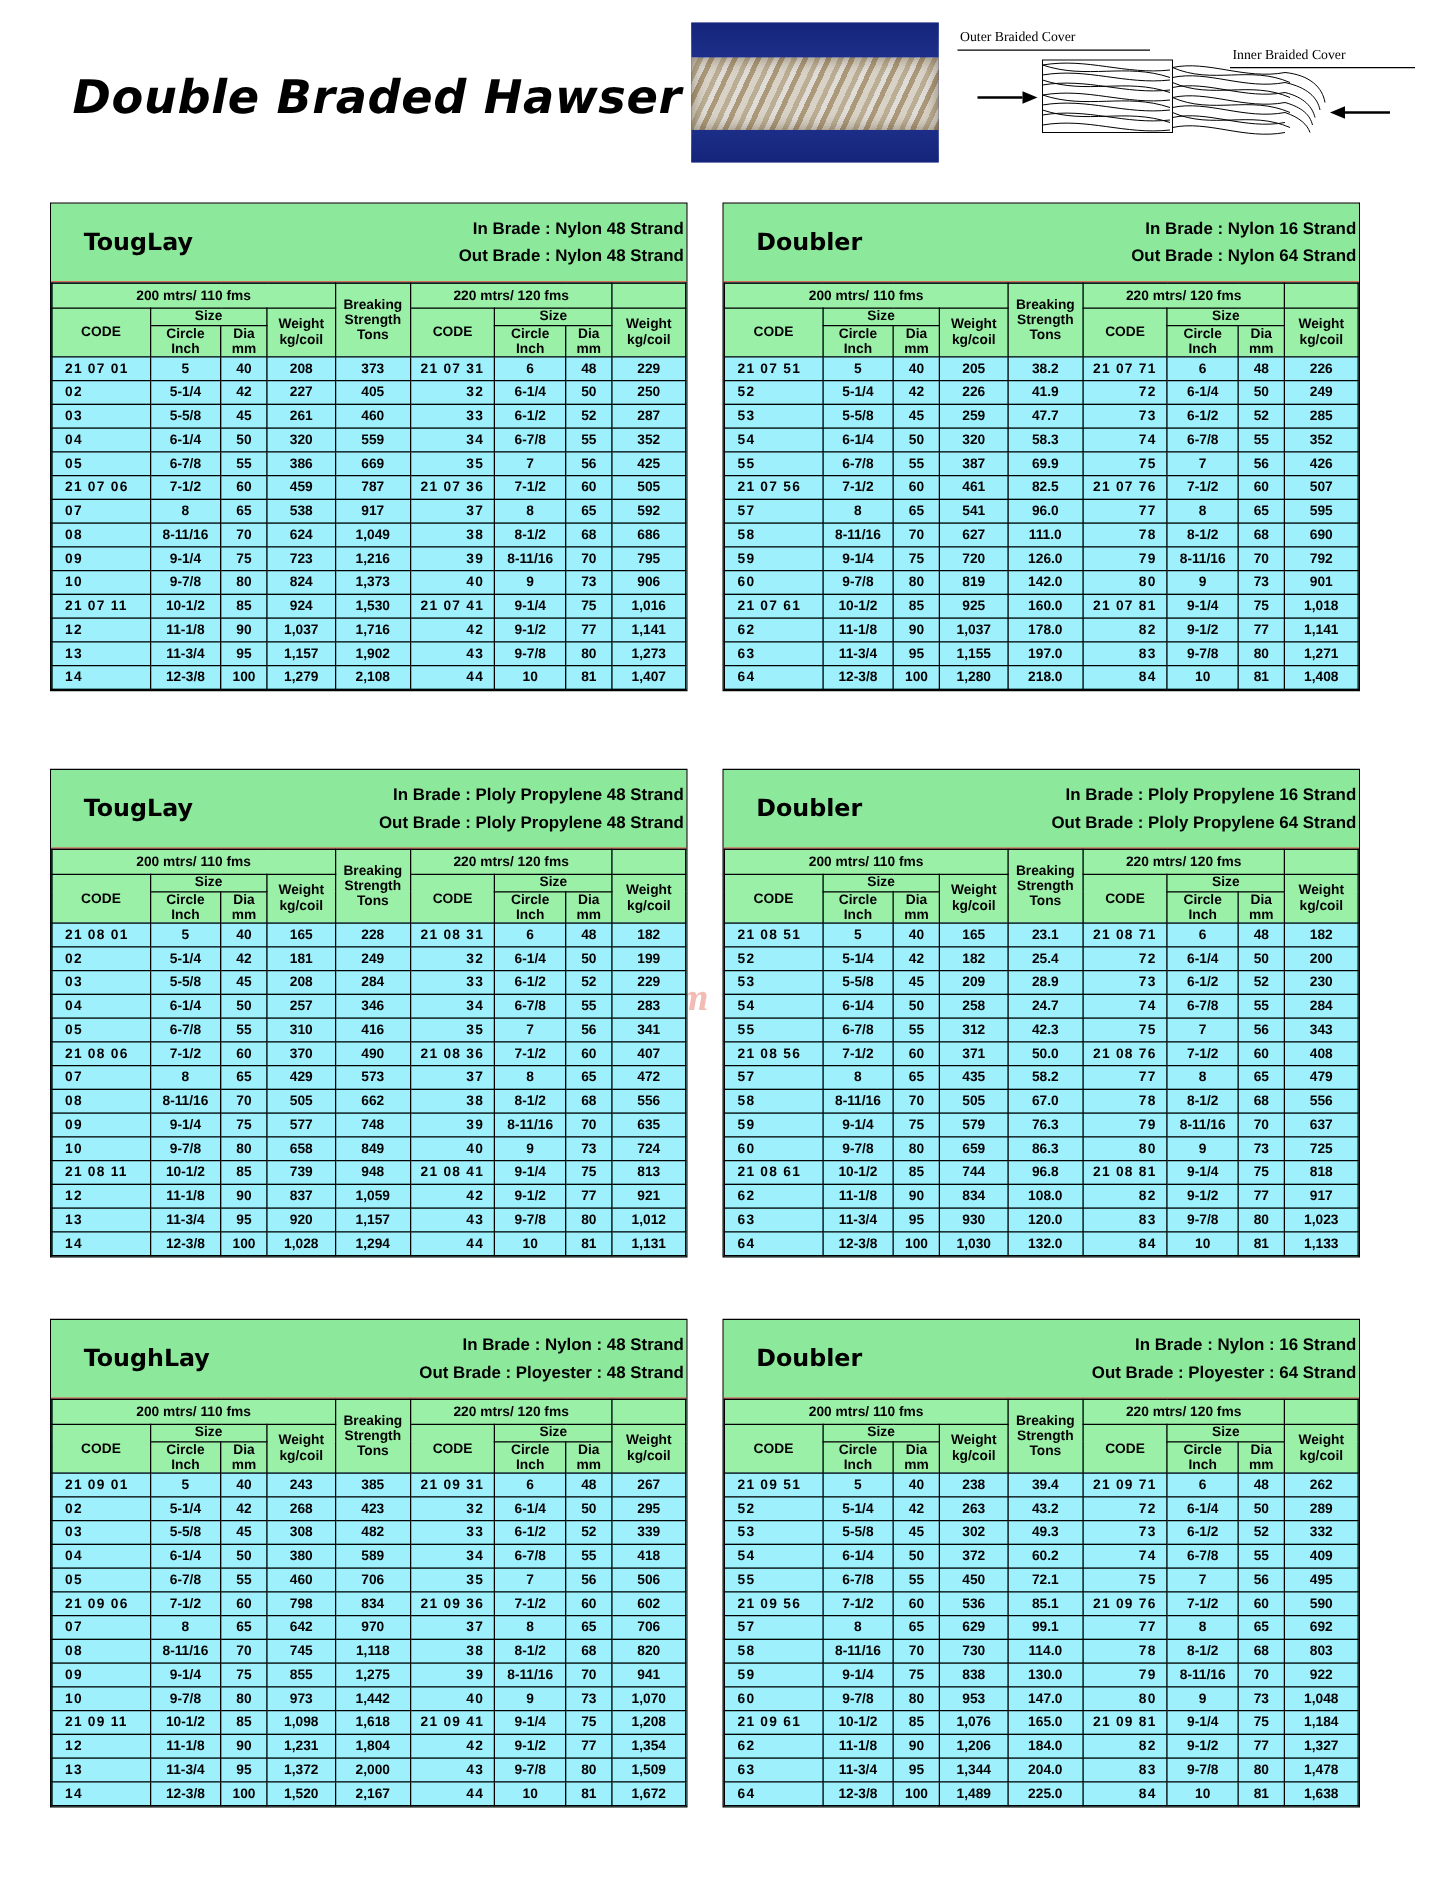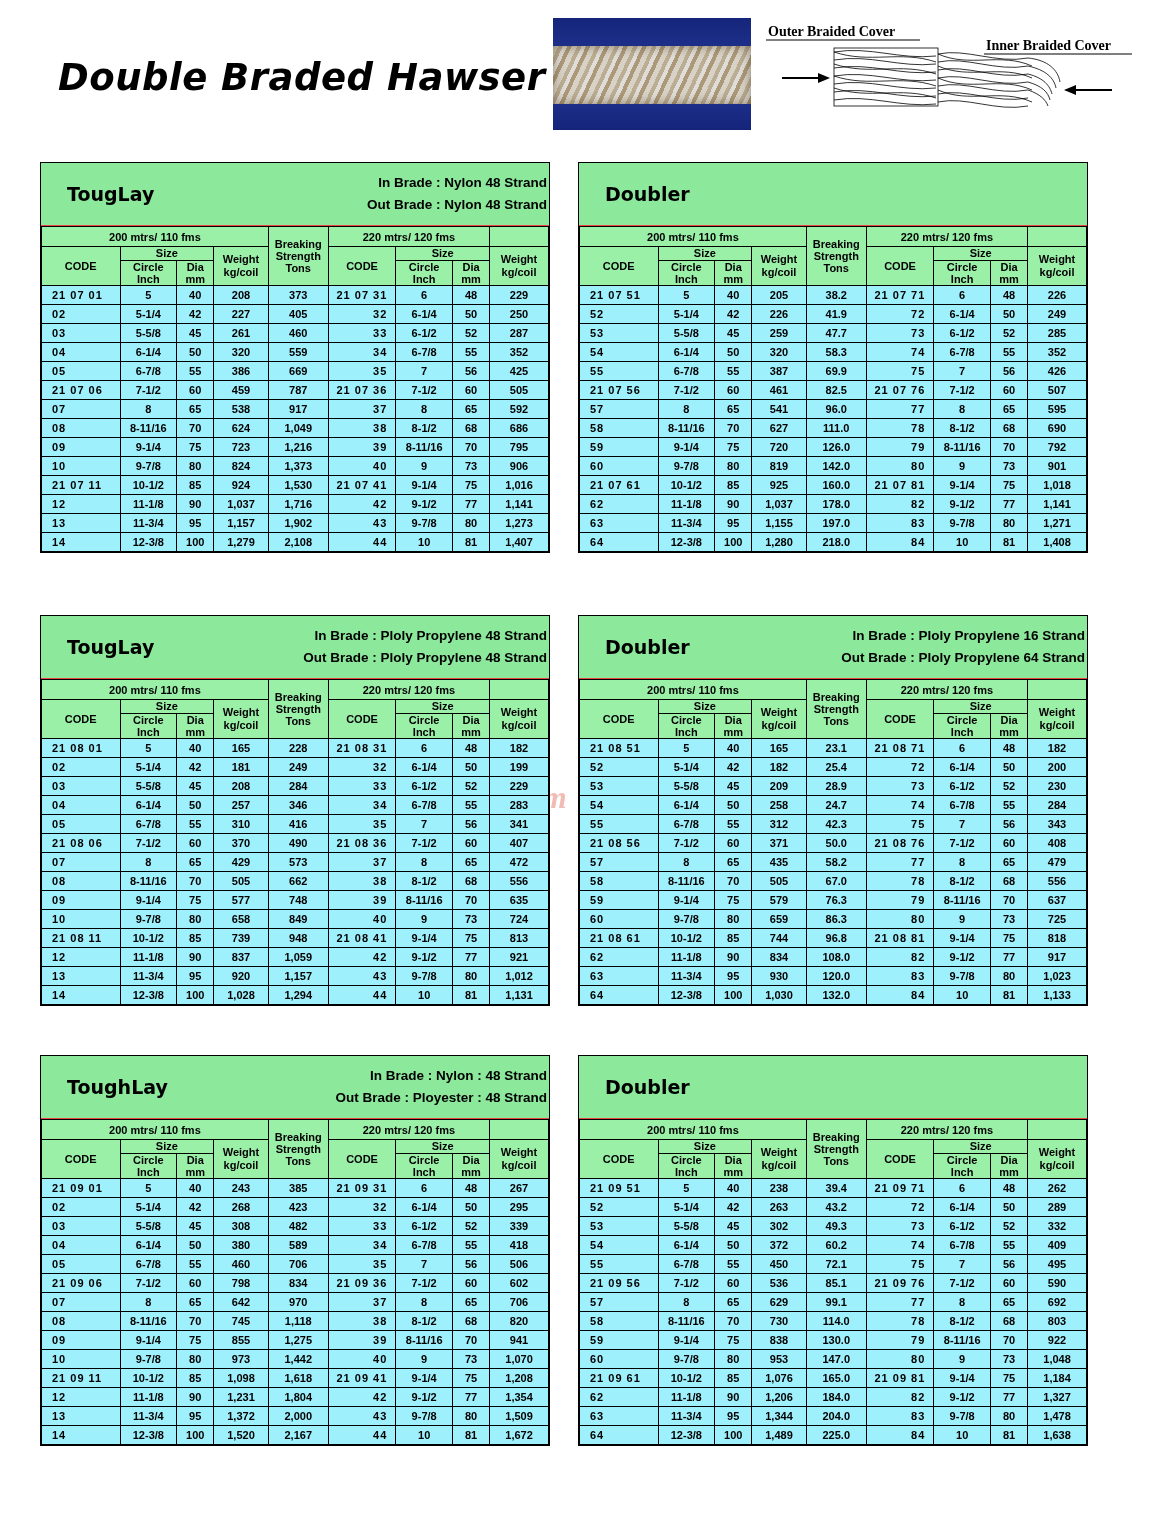--- a/index.html
+++ b/index.html
@@ -34,21 +34,21 @@
         #bda67a 13px,#bda67a 17px);
     box-shadow:inset 0 0 12px rgba(80,60,20,.55);
   }
   .photo .shade{
     position:absolute;left:0;top:0;width:198px;height:112px;
     background:linear-gradient(180deg,rgba(20,35,120,.85) 0%,rgba(20,35,120,.1) 22%,rgba(20,35,120,.1) 76%,rgba(20,35,120,.9) 100%);
   }
 
   .diagram{position:absolute;left:760px;top:12px;width:380px;height:120px;}
   .diagram .lbl{
-    position:absolute;font-size:14px;font-weight:bold;
+    position:absolute;font-size:11px;font-weight:normal;
     font-family:"Liberation Serif", serif;color:#000;white-space:nowrap;
   }
   .lbl-outer{left:8px;top:12px;}
   .lbl-inner{left:226px;top:26px;}
   .diagram svg{position:absolute;left:0;top:0;}
 
   
   .block{position:absolute;width:510px;border:1px solid #000;box-sizing:border-box;}
   .blk-head{
     background:#8ce89a;
@@ -360,20 +360,24 @@
       <td>10</td>
       <td>81</td>
       <td>1,407</td>
     </tr>
     </tbody>
   </table>
       </div>
       <div class="block" style="left: 578px; top: 162px;">
   <div class="blk-head">
     <div class="bname">Doubler</div>
+    <div class="braid">
+      <div class="rrow">In Brade :  Nylon   16 Strand</div>
+      <div class="rrow">Out Brade :  Nylon   64 Strand</div>
+    </div>
   </div>
   <table class="grid">
     <colgroup>
       <col class="c-code">
             <col class="c-cir">
             <col class="c-dia">
             <col class="c-wt">
             <col class="c-bs">
       <col class="c-code2">
             <col class="c-cir2">
@@ -1148,20 +1152,24 @@
       <td>10</td>
       <td>81</td>
       <td>1,672</td>
     </tr>
     </tbody>
   </table>
       </div>
       <div class="block" style="left: 578px; top: 1055px;">
   <div class="blk-head">
     <div class="bname">Doubler</div>
+    <div class="braid">
+      <div class="rrow">In Brade :  Nylon        : 16 Strand</div>
+      <div class="rrow">Out Brade :  Ployester : 64 Strand</div>
+    </div>
   </div>
   <table class="grid">
     <colgroup>
       <col class="c-code">
             <col class="c-cir">
             <col class="c-dia">
             <col class="c-wt">
             <col class="c-bs">
       <col class="c-code2">
             <col class="c-cir2">

